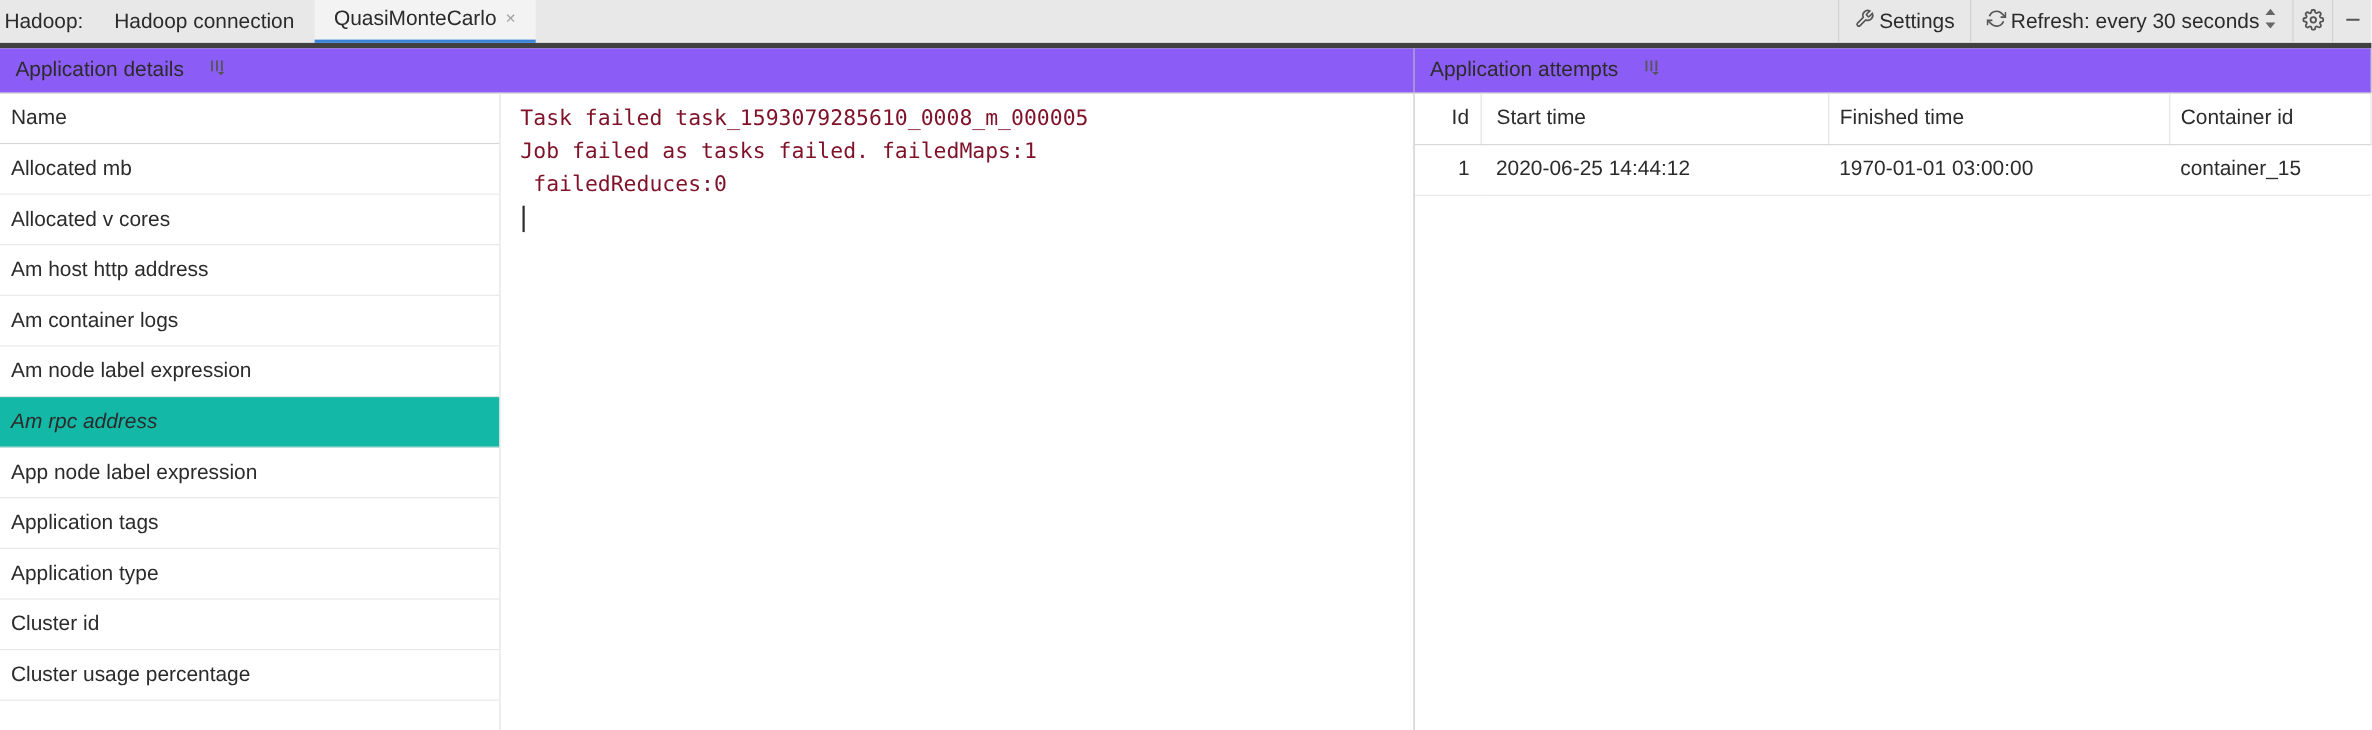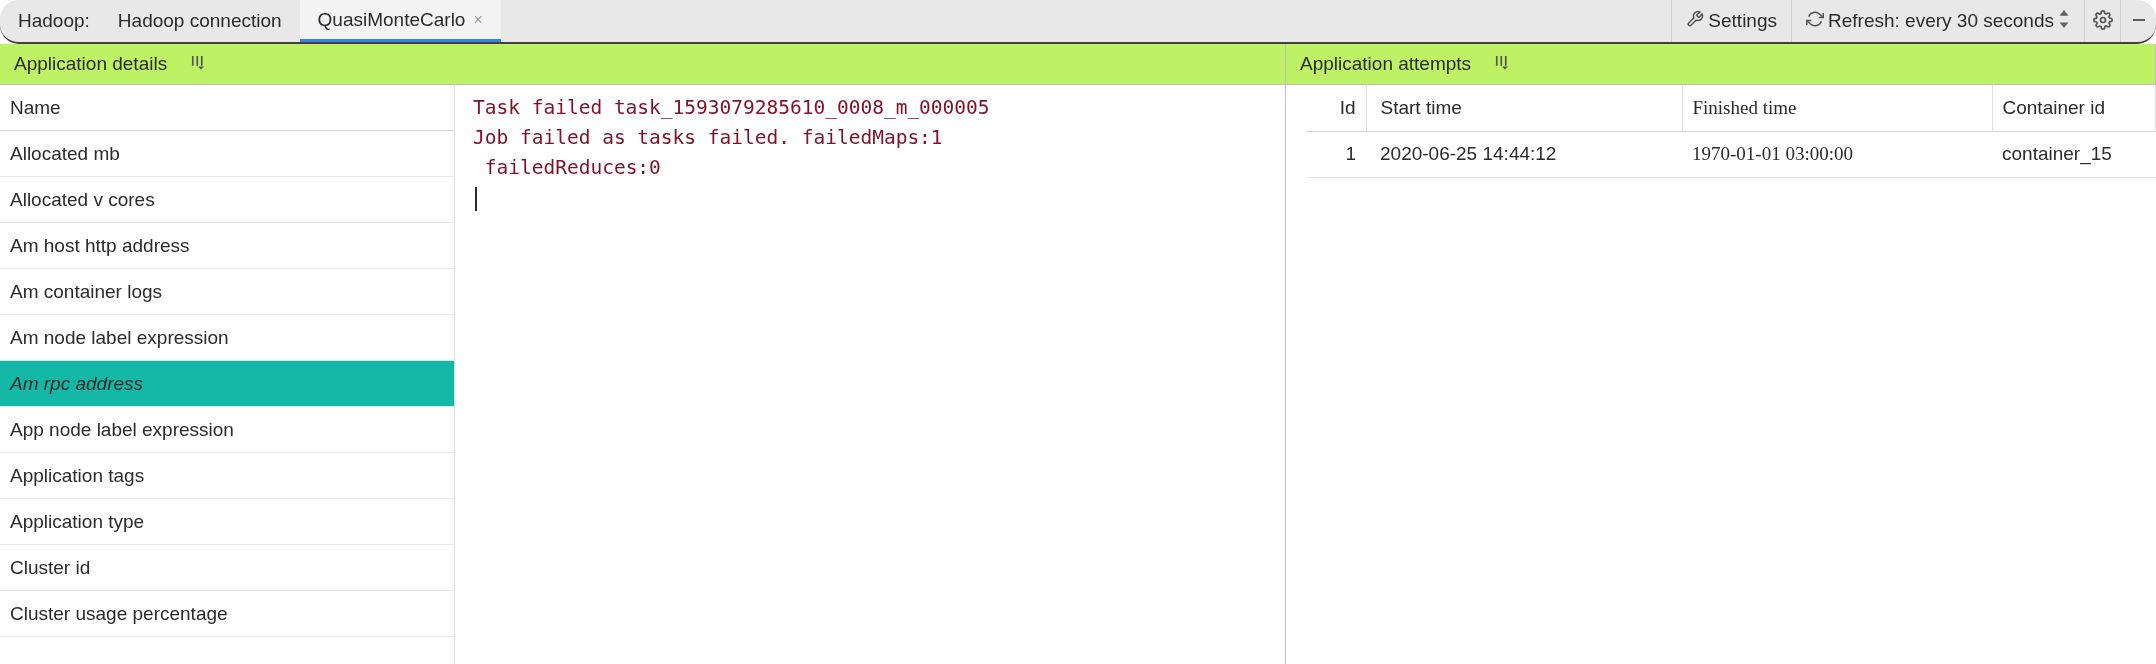--- a/index.html
+++ b/index.html
@@ -13,24 +13,23 @@
       color: #2b2b2b;
       background: #ffffff;
       width: 2156px;
       height: 664px;
       overflow: hidden;
     }
     .topbar {
       display: flex;
       align-items: center;
       background: #e8e8e8;
-      border-bottom: 2px solid #404040;
+      border-bottom: 5px solid #404040;
       height: 44px;
-      padding-left: 14px;
-      border-radius: 19px;
+      padding-left: 0;
     }
     .tabstrip {
       display: flex;
       align-items: center;
       flex: 1;
       height: 100%;
       font-size: 19px;
     }
     .tabstrip .prefix {
       padding: 0 10px 0 4px;
@@ -78,21 +77,21 @@
       width: 36px;
       height: 100%;
       cursor: pointer;
       border-left: 1px solid #d0d0d0;
     }
     .subheader-row {
       display: flex;
       border-bottom: 1px solid #c0c0c0;
     }
     .subheader {
-      background: #bef264;
+      background: #8b5cf6;
       height: 40px;
       display: flex;
       align-items: center;
       padding-left: 14px;
       border-right: 1px solid #c0c0c0;
       font-size: 19px;
       gap: 22px;
     }
     .subheader.left {
       width: 1286px;
@@ -100,21 +99,20 @@
     .subheader.right {
       flex: 1;
     }
     .columns-icon svg {
       width: 18px;
       height: 18px;
     }
     .main {
       display: flex;
       height: calc(664px - 44px - 40px);
-      gap: 20px;
     }
     .panel-left {
       width: 1286px;
       display: flex;
       border-right: 1px solid #c0c0c0;
     }
     .details-list {
       width: 455px;
       border-right: 1px solid #e0e0e0;
       overflow-y: hidden;
@@ -181,21 +179,20 @@
     .attempts-table .col-id {
       width: 60px;
       text-align: right;
     }
     .attempts-table .col-start {
       width: 316px;
       padding-left: 14px;
     }
     .attempts-table .col-finished {
       width: 310px;
-      font-family: Liberation Serif, serif;
     }
     .updown svg {
       width: 12px;
       height: 18px;
     }
   </style>
 </head>
 <body>
 
 <div class="topbar">

